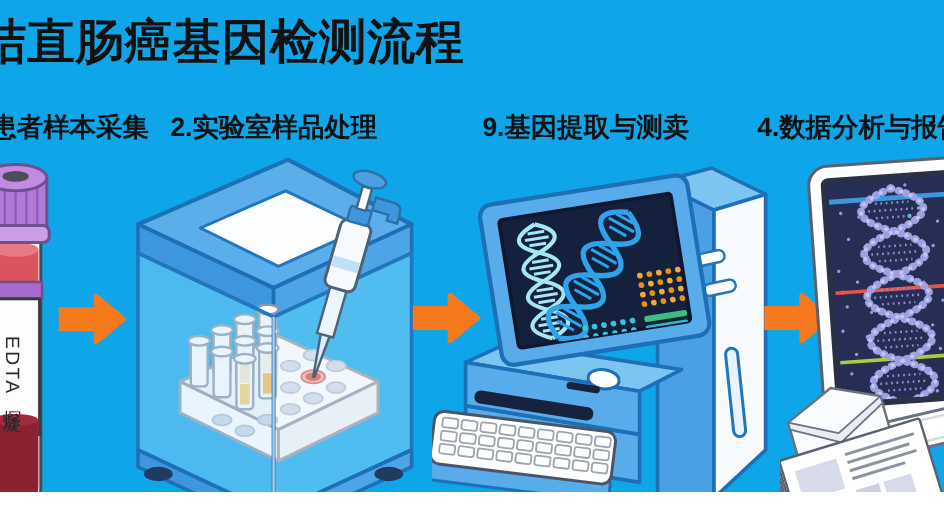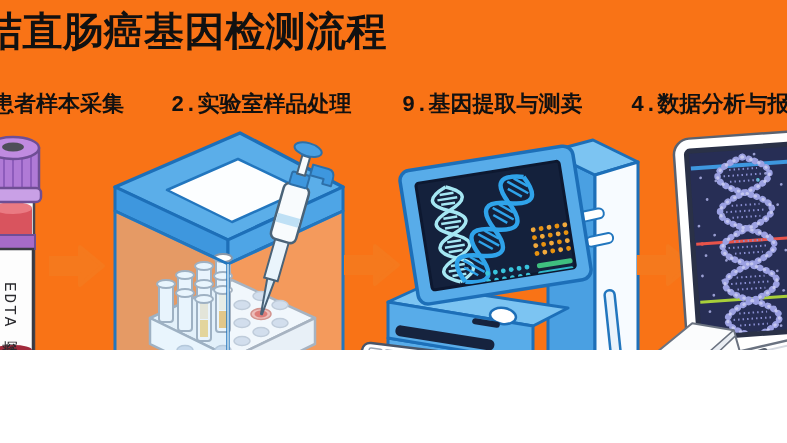--- a/index.html
+++ b/index.html
@@ -1,33 +1,33 @@
 <!DOCTYPE html>
 <html><head>
 <meta charset="utf-8">
 <style>
   * { margin:0; padding:0; box-sizing:border-box; }
   html,body { background:#ffffff; }
   #page-root {
-    position:relative; width:787px; height:350px;
-    background:#f97316; overflow:hidden;
-    font-family:Liberation Mono, monospace;
+    position:relative; width:787px; height:410px;
+    background:#0ea5e9; overflow:hidden;
+    font-family:Liberation Sans, sans-serif;
   }
   .title {
     position:absolute; left:-18px; top:12px;
     font-size:40px; font-weight:900; color:#111111;
     white-space:nowrap; line-height:1.15; letter-spacing:0.5px;
   }
   .step-label {
     position:absolute; top:93px;
     font-size:22px; font-weight:700; color:#111111;
     white-space:nowrap; line-height:1.15;
   }
   .lbl1 { left:-8px; }
-  .lbl2 { left:171px; }
+  .lbl2 { left:142px; }
   .lbl3 { left:402px; }
   .lbl4 { left:631px; }
   .illus { position:absolute; }
   .arrow { position:absolute; }
   .tube-label-text {
     position:absolute; left:-9px; top:253px; width:36px; height:108px;
     writing-mode:vertical-rl; text-orientation:mixed;
     font-size:16px; font-weight:500; color:#2a2a2e;
     letter-spacing:2px; text-align:center; line-height:36px;
   }

